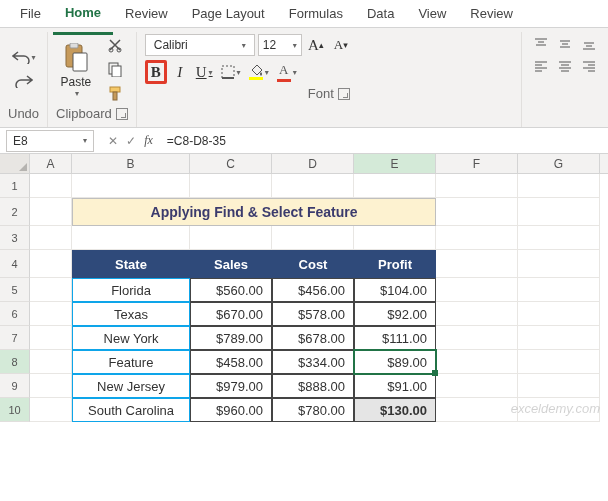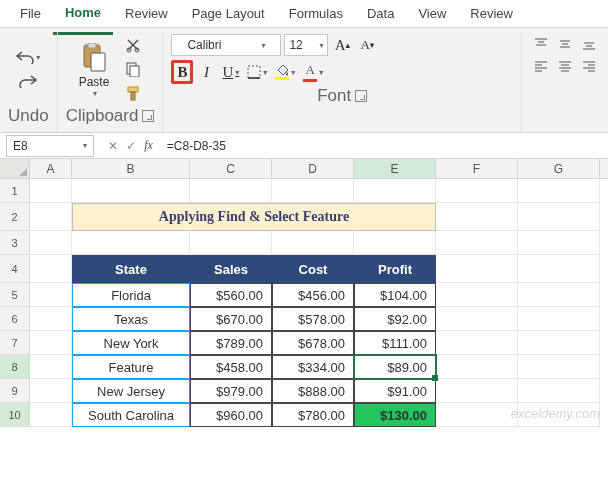--- a/index.html
+++ b/index.html
@@ -7,37 +7,37 @@
 
 
 .ribbon-tabs { display: flex; align-items: center; border-bottom: 1px solid #d4d4d4; background: #fff; padding: 0 8px; height: 28px; }
 .ribbon-tab { padding: 12px 12px; font-size: 13px; color: #444; cursor: pointer; }
 .ribbon-tab.active { border-bottom: 3px solid #217346; color: #217346; font-weight: 600; }
 
 
 .ribbon { display: flex; background: #f3f2f1; border-bottom: 1px solid #d4d4d4; padding: 4px 0 0 0; }
 .group { display: flex; flex-direction: column; align-items: center; border-right: 1px solid #e1dfdd; padding: 2px 8px 2px 8px; }
 .group-controls { display: flex; align-items: center; gap: 4px; flex: 1; }
-.group-label { font-size: 17px; color: #666; padding: 2px 0 4px; display: flex; align-items: center; gap: 4px; }
+.group-label { font-size: 13px; color: #666; padding: 2px 0 4px; display: flex; align-items: center; gap: 4px; }
 .launcher { width: 12px; height: 12px; border: 1px solid #888; position: relative; display: inline-block; }
 .launcher::after { content: ""; position: absolute; right: 1px; bottom: 1px; width: 4px; height: 4px; border-right: 1px solid #888; border-bottom: 1px solid #888; }
 
 
 .undo-col { display: flex; flex-direction: column; gap: 2px; }
 .btn-ico { width: 24px; height: 22px; display: flex; align-items: center; justify-content: center; border-radius: 3px; }
 .drop-caret { font-size: 8px; color: #666; margin-left: 2px; }
 
 
 .paste { display:flex; flex-direction:column; align-items:center; padding:2px 4px; }
 .paste-icon { width: 30px; height: 34px; display:flex; align-items:center; justify-content:center; }
 .mini-col { display:flex; flex-direction:column; gap:2px; margin-left:4px;}
 
 
 .fontrow { display:flex; align-items:center; gap:3px; }
-.font-name { width:110px; height:22px; border:1px solid #c8c6c4; background:#fff; padding:0 15px; font-size:12px; display:flex; align-items:center; justify-content:space-between;}
+.font-name { width:110px; height:22px; border:1px solid #c8c6c4; background:#fff; padding:0 8px; font-size:12px; display:flex; align-items:center; justify-content:space-between;}
 .font-size { width:44px; height:22px; border:1px solid #c8c6c4; background:#fff; padding:0 4px; font-size:12px; display:flex; align-items:center; justify-content:space-between;}
 .grow-shrink { width:22px; height:22px; display:flex; align-items:center; justify-content:center; font-family:"Times New Roman",serif; }
 .font-styles { display:flex; align-items:center; gap:2px; margin-top:4px;}
 .fs-btn { min-width:22px; height:24px; display:flex; align-items:center; justify-content:center; font-family:"Times New Roman",serif; font-size:15px; padding:0 3px; border-radius:3px;}
 .bold-highlight { border:3px solid #e03b2a; border-radius:2px; }
 .color-swatch { width:14px; height:3px; display:block; margin-top:1px;}
 
 
 .align-col { display:flex; flex-direction:column; gap:2px; }
 .align-row { display:flex; gap:2px;}
@@ -59,27 +59,27 @@
 .ch.A{width:42px;} .ch.B{width:118px;} .ch.C{width:82px;} .ch.D{width:82px;} .ch.E{width:82px; background:#d4ead8;} .ch.F{width:82px;} .ch.G{width:82px;}
 .rows { }
 .row { display:flex; height:24px; }
 .row.r2{height:28px;} .row.r4{height:28px;}
 .rh { width:30px; border-right:1px solid #d4d4d4; border-bottom:1px solid #e1dfdd; background:#f3f2f1; text-align:center; font-size:11px; color:#555; display:flex; align-items:center; justify-content:center;}
 .rh.sel { background:#d4ead8;}
 .cell { border-right:1px solid #e8e6e3; border-bottom:1px solid #e8e6e3; display:flex; align-items:center; padding:0 4px; font-size:13px;}
 .cell.A{width:42px;} .cell.B{width:118px;} .cell.C{width:82px;} .cell.D{width:82px;} .cell.E{width:82px;} .cell.F{width:82px;} .cell.G{width:82px;}
 
 
-.title-merge { background:#fdf2d0; border:1px solid #bfbfbf; justify-content:center; font-weight:700; color:#3b3b6d; font-size:14px;font-family:Liberation Serif, serif;}
+.title-merge { background:#fdf2d0; border:1px solid #bfbfbf; justify-content:center; font-weight:700; color:#3b3b6d; font-size:14px;}
 .thdr { background:#2f4a7a; color:#fff; font-weight:700; justify-content:center; border:1px solid #2f4a7a;}
 .tcell-b { border:1px solid #0ea5e9; justify-content:center;}
 .tcell-v { border:1px solid #444; justify-content:flex-end; padding-right:8px;}
 .active-cell { outline:2px solid #217346; outline-offset:-1px; position:relative; font-weight:400;}
 .active-cell::after{content:""; position:absolute; right:-3px; bottom:-3px; width:6px; height:6px; background:#217346;}
-.sel-cell { background:#22c55e; font-weight:700;}
+.sel-cell { background:#e5e5e5; font-weight:700;}
 
 .watermark { position:absolute; right:8px; bottom:6px; font-size:13px; color: rgba(0,0,0,0.18); font-style:italic; pointer-events:none;}
 </style>
 </head>
 <body>
 
 <div class="ribbon-tabs">
   <div class="ribbon-tab">File</div>
   <div class="ribbon-tab active">Home</div>
   <div class="ribbon-tab">Review</div>

